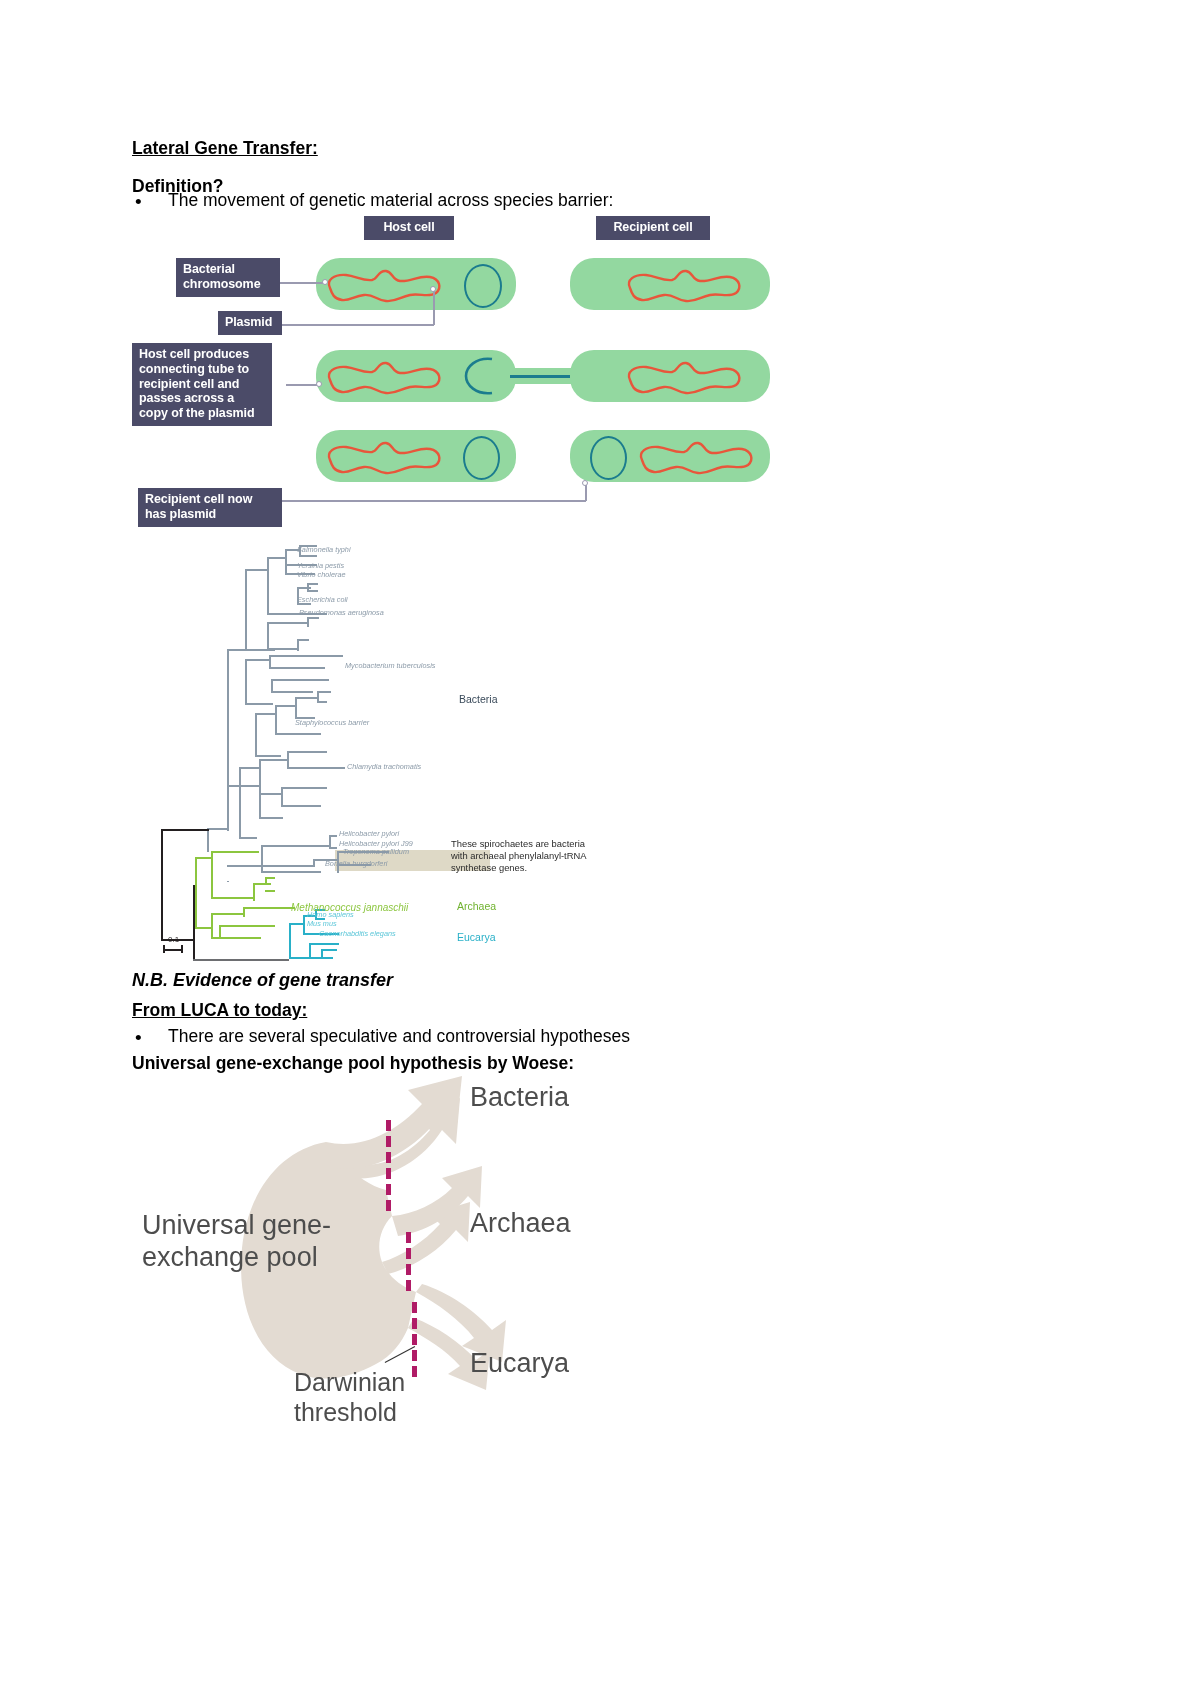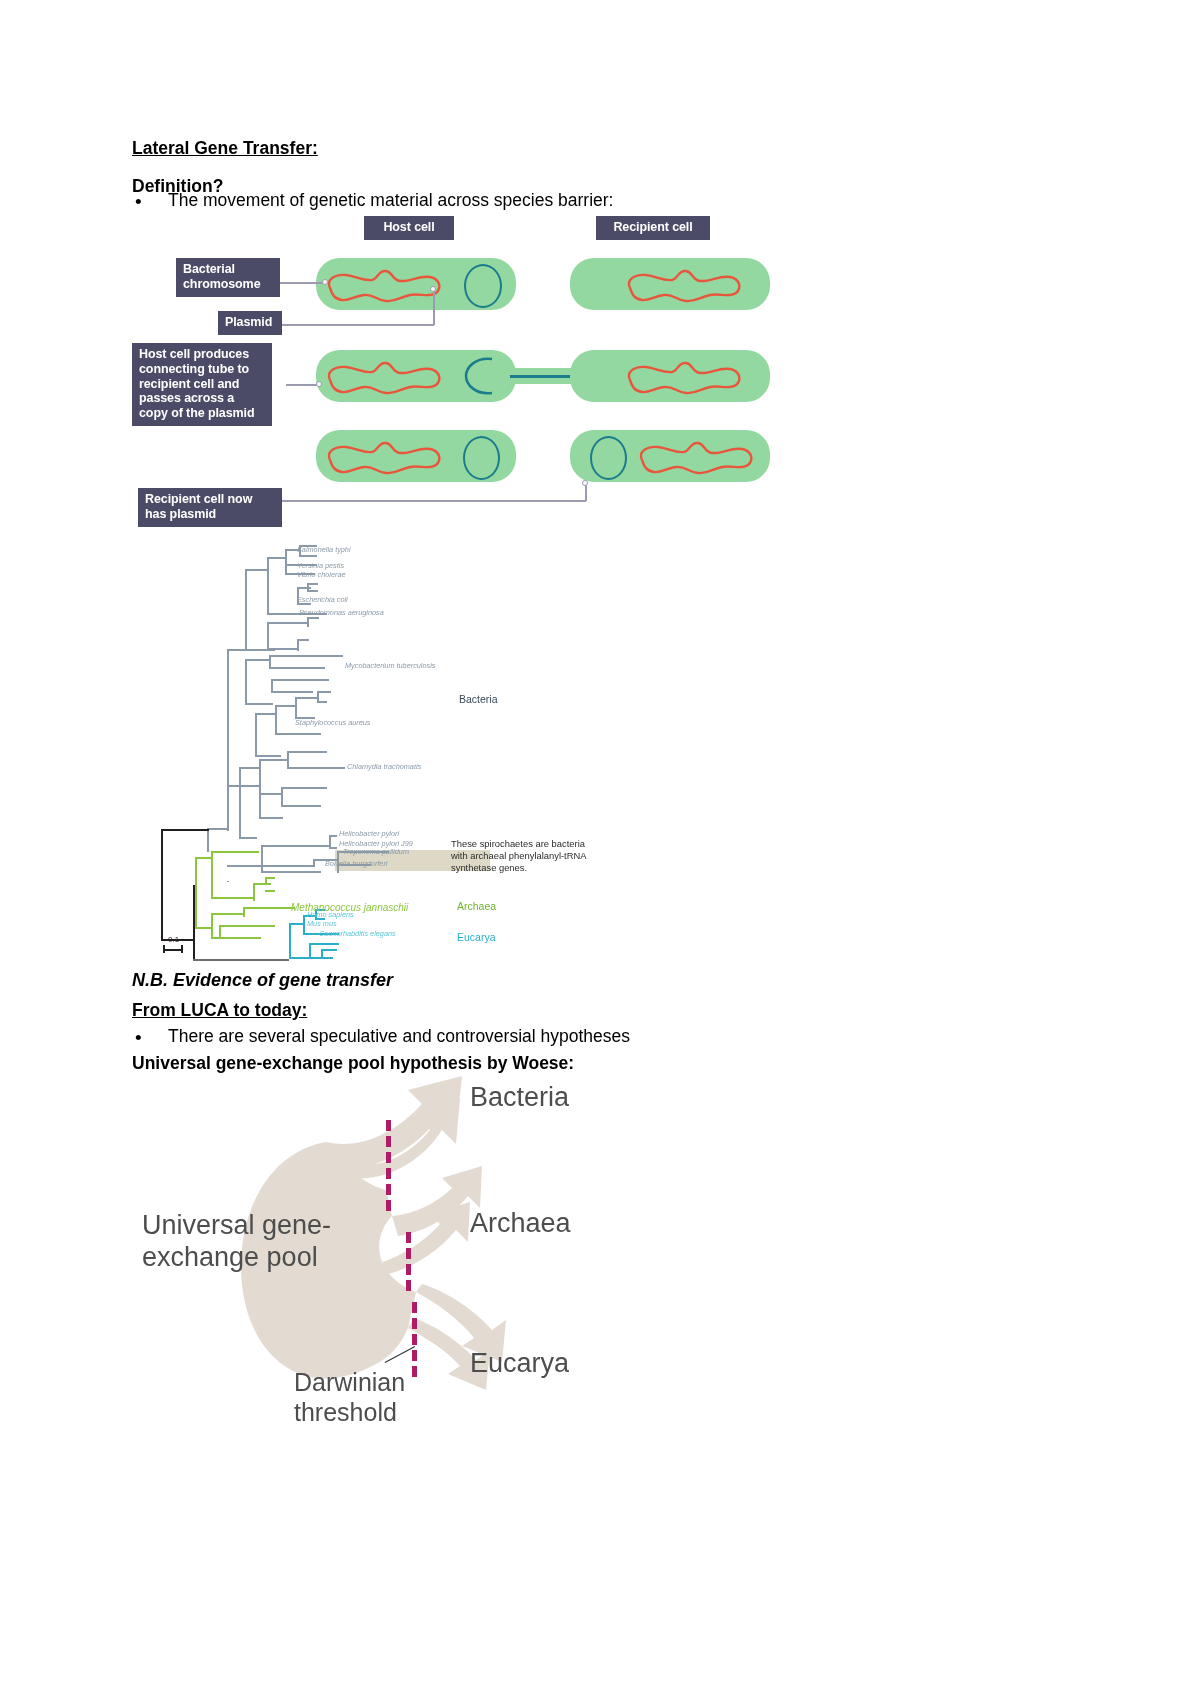--- a/index.html
+++ b/index.html
@@ -275,21 +275,21 @@
     <div class="tlk" style="left:6px;top:394px;width:34px;height:2.4px;"></div>
     <div class="tlk" style="left:38px;top:340px;width:2.4px;height:76px;"></div>
     <div class="tlk" style="left:38px;top:414px;width:96px;height:2.4px;background:#6d6e71;"></div>
 
     <div class="sp" style="left:142px;top:1px;">Salmonella typhi</div>
     <div class="sp" style="left:142px;top:9px;margin-top:42px;">Escherichia coli</div>
     <div class="sp" style="left:142px;top:17px;">Yersinia pestis</div>
     <div class="sp" style="left:142px;top:26px;">Vibrio cholerae</div>
     <div class="sp" style="left:144px;top:64px;">Pseudomonas aeruginosa</div>
     <div class="sp" style="left:190px;top:106px;margin-top:11px;">Mycobacterium tuberculosis</div>
-    <div class="sp" style="left:140px;top:174px;">Staphylococcus aureus</div>
+    <div class="sp" style="left:140px;top:174px;">Staphylococcus barrier</div>
     <div class="sp" style="left:192px;top:218px;">Chlamydia trachomatis</div>
     <div class="sp" style="left:184px;top:285px;">Helicobacter pylori</div>
     <div class="sp" style="left:184px;top:295px;">Helicobacter pylori J99</div>
     <div class="sp" style="left:188px;top:303px;">Treponema pallidum</div>
     <div class="sp" style="left:170px;top:315px;">Borrelia burgdorferi</div>
     <div class="spg" style="left:136px;top:358px;">Methanococcus jannaschii</div>
     <div class="spb" style="left:152px;top:366px;">Homo sapiens</div>
     <div class="spb" style="left:152px;top:375px;">Mus mus</div>
     <div class="spb" style="left:164px;top:385px;">Caenorhabditis elegans</div>
 

